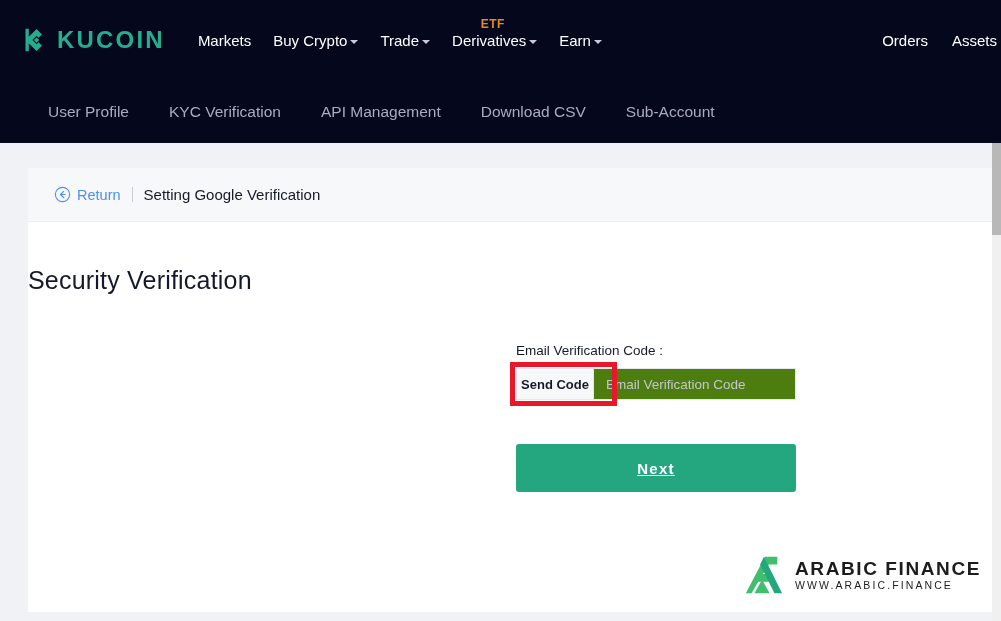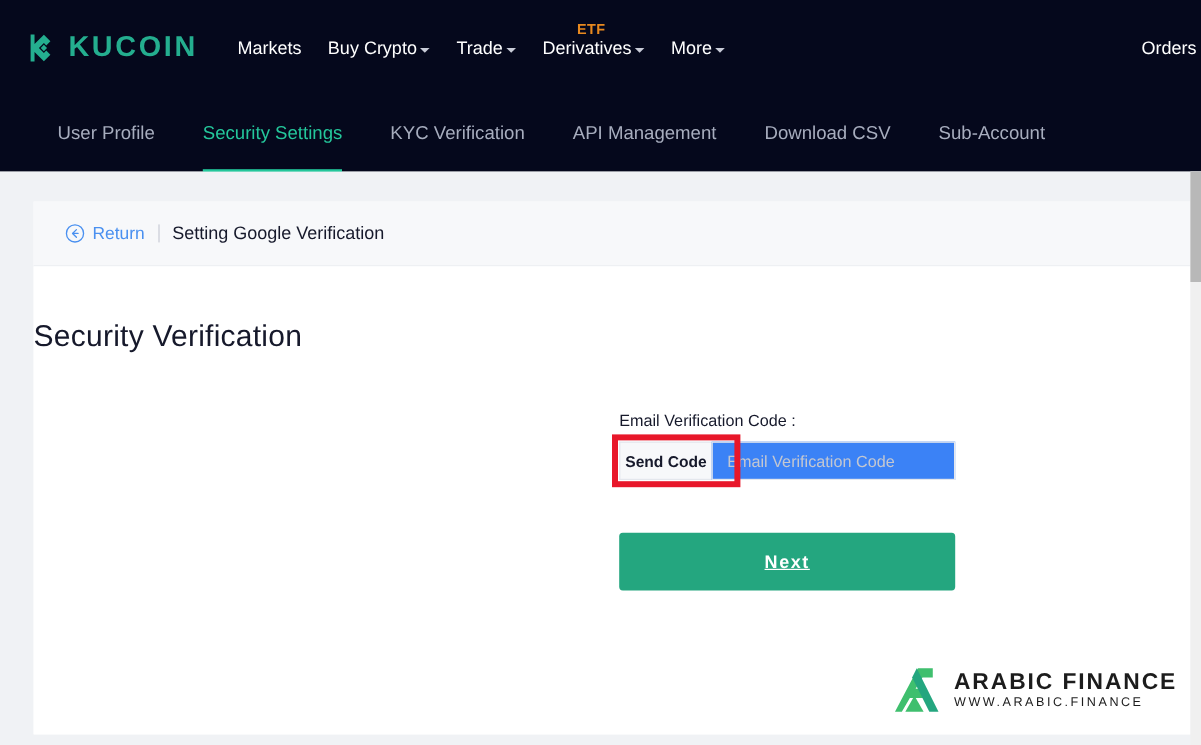--- a/index.html
+++ b/index.html
@@ -214,21 +214,21 @@
     font-family: "Liberation Sans", sans-serif;
     cursor: pointer;
     display: flex;
     align-items: center;
     justify-content: center;
   }
   .code-input {
     flex: 1;
     height: 32px;
     border: 1px solid #e4e7ed;
-    background: #3b82f6;
+    background: #4d7c0f;
     padding: 0 12px;
     font-size: 13.5px;
     font-family: "Liberation Sans", sans-serif;
     color: #16192b;
     outline: none;
   }
   .code-input::placeholder { color: #c3c7d1; }
 
   .annot-box {
     position: absolute;
@@ -324,38 +324,38 @@
     <div class="nav-item">
       <span>Trade</span>
       <i class="caret"></i>
     </div>
     <div class="nav-item">
       <span class="etf-badge">ETF</span>
       <span>Derivatives</span>
       <i class="caret"></i>
     </div>
     <div class="nav-item">
-      <span>More</span>
+      <span>Earn</span>
       <i class="caret"></i>
     </div>
   </nav>
 
   <div class="topbar-right">
     <div class="nav-item">
       <span>Orders</span>
+    </div>
+    <div class="nav-item">
+      <span>Assets</span>
     </div>
   </div>
 </div>
 
 <div class="subnav">
   <div class="subtab">
     <span>User Profile</span>
-  </div>
-  <div class="subtab active">
-    <span>Security Settings</span>
   </div>
   <div class="subtab">
     <span>KYC Verification</span>
   </div>
   <div class="subtab">
     <span>API Management</span>
   </div>
   <div class="subtab">
     <span>Download CSV</span>
   </div>

